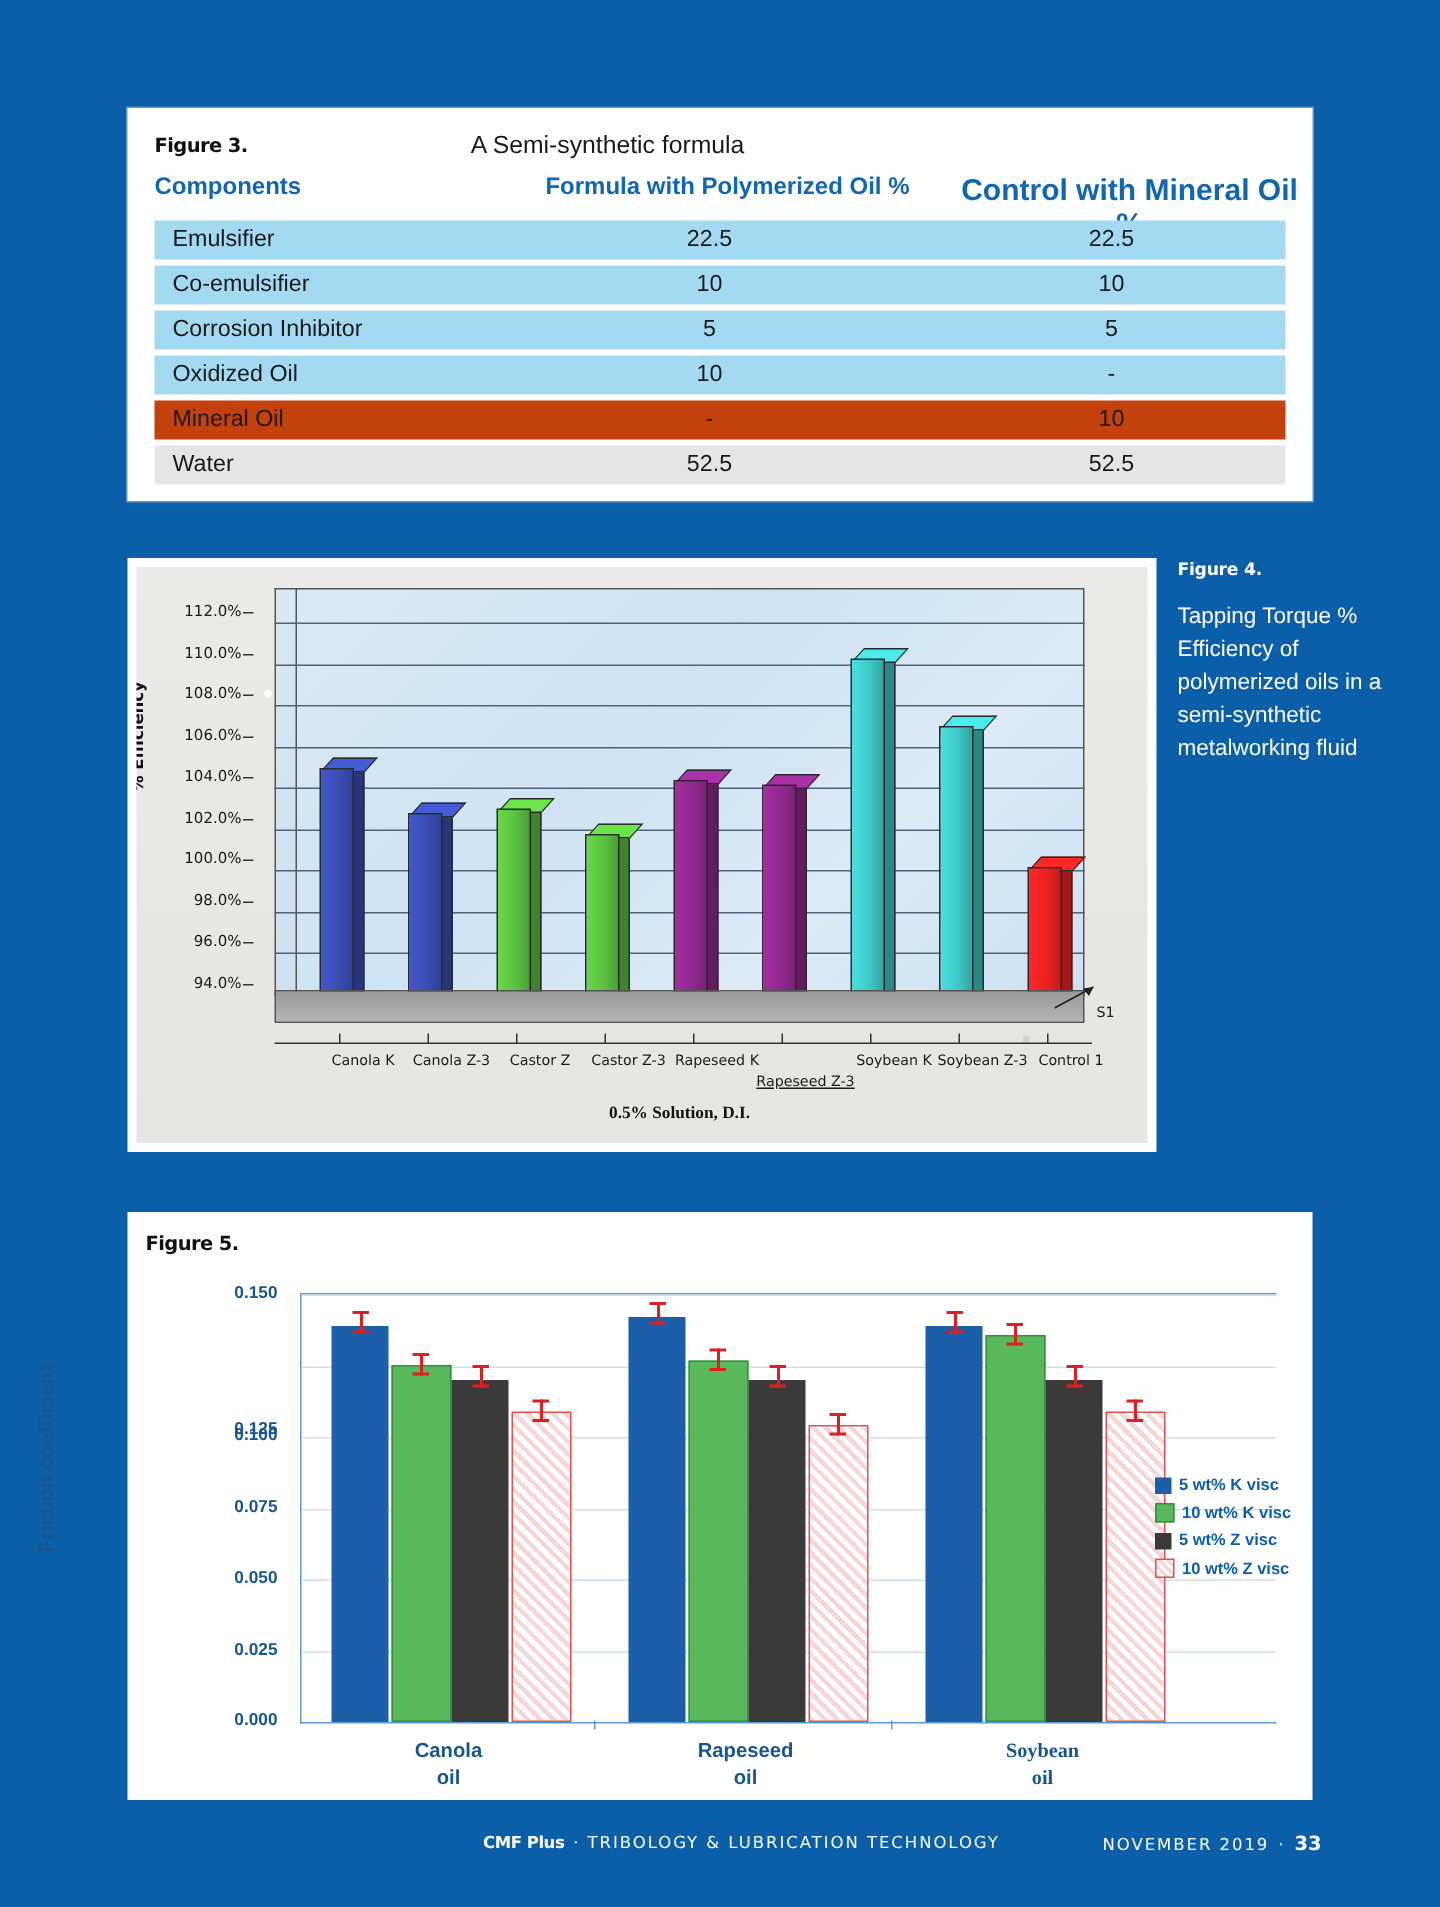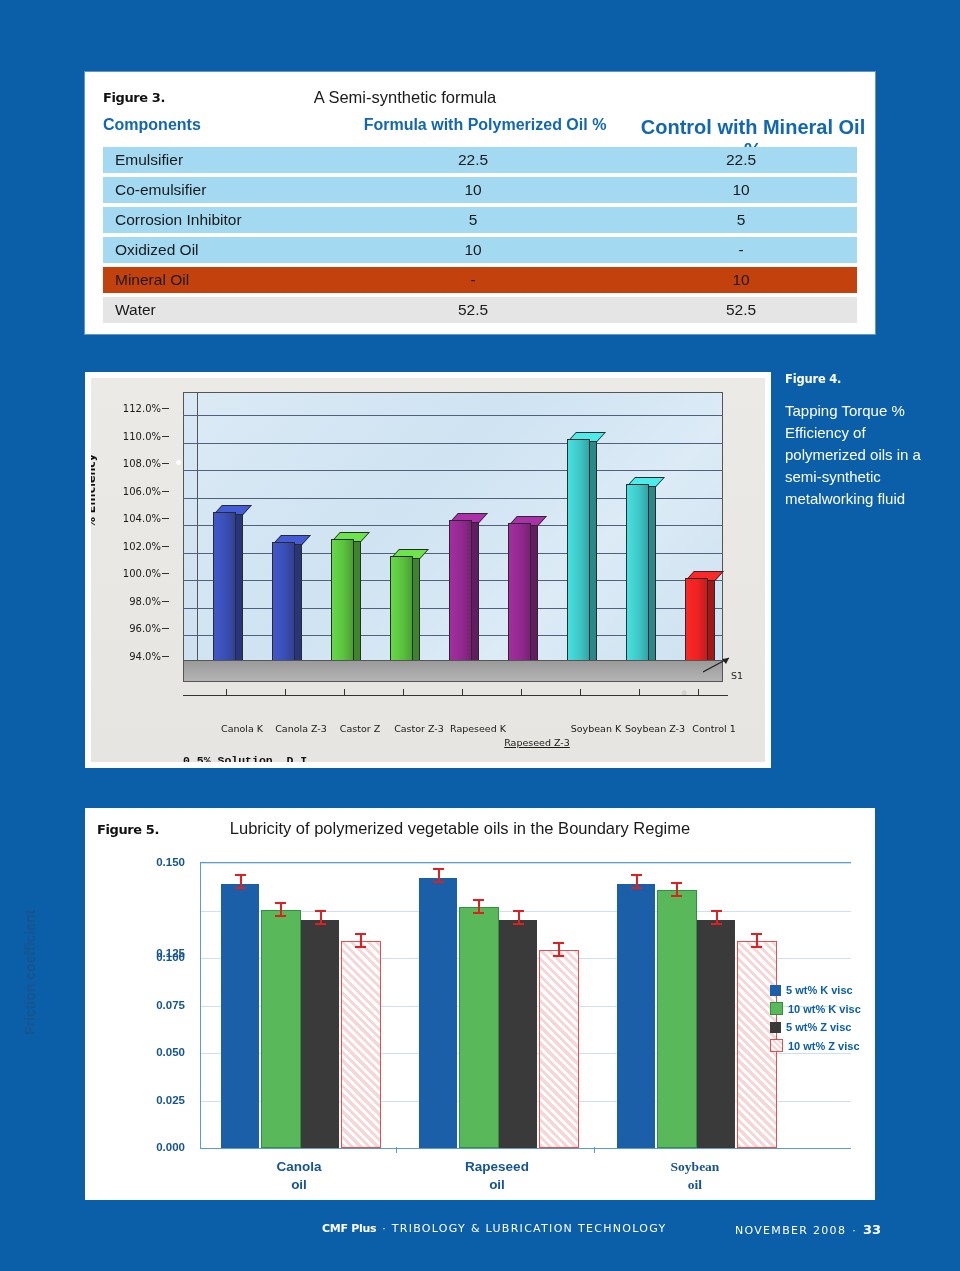--- a/index.html
+++ b/index.html
@@ -112,25 +112,25 @@
     position:absolute;bottom:19px;width:30px;
   }
   .f4-bar .face{position:absolute;left:0;right:7px;top:7px;bottom:0;border:1.2px solid #2a2a2a;}
   .f4-bar .side{position:absolute;right:0;width:8px;top:7px;bottom:0;border:1.2px solid #2a2a2a;border-left:none;}
   .f4-bar .topf{position:absolute;left:0;right:0;top:0;height:8px;border:1.2px solid #2a2a2a;
      transform:skewX(-42deg);transform-origin:bottom left;}
   #f4-xlabels{position:absolute;left:92px;top:318px;width:560px;height:40px;}
   .f4-xlab{
     position:absolute;text-align:center;width:78px;
     font-family:"DejaVu Sans", sans-serif;
-    font-size:9.5px;color:#1a1a1a;line-height:12px;margin-top:21px;
+    font-size:9.5px;color:#1a1a1a;line-height:12px;
   }
   #f4-xtitle{
-    position:absolute;left:92px;top:376px;width:540px;text-align:left;
-    font-family:Liberation Mono, monospace;
+    position:absolute;left:92px;top:358px;width:540px;text-align:center;
+    font-family:Liberation Serif, serif;
     font-size:11.5px;font-weight:bold;color:#111;
   }
   #f4-s1{
     position:absolute;left:640px;top:292px;
     font-family:"DejaVu Sans", sans-serif;font-size:9.5px;color:#222;
   }
   #f4-s1arrow{
     position:absolute;left:612px;top:278px;width:28px;height:18px;
   }
   .f4-axisline-x{
@@ -384,21 +384,20 @@
     </div>
 </div>
 
 <div id="fig4-caption">
   <div id="fig4-caplabel">Figure 4.</div>
   <div id="fig4-captext">Tapping Torque % Efficiency of polymerized oils in a semi-synthetic metalworking fluid</div>
 </div>
 
 <div id="fig5-panel">
   <div id="fig5-label">Figure 5.</div>
-  <div id="fig5-title">Lubricity of polymerized vegetable oils in the Boundary Regime</div>
   <div id="f5-ticks">
       <div class="f5-tick" style="top: 339px;">0.000</div>
       <div class="f5-tick" style="top: 291.5px;">0.025</div>
       <div class="f5-tick" style="top: 244px;">0.050</div>
       <div class="f5-tick" style="top: 196.5px;">0.075</div>
       <div class="f5-tick" style="top: 149px;">0.100</div>
       <div class="f5-tick" style="top: 101.5px; margin-top: 43px;">0.125</div>
       <div class="f5-tick" style="top: 54px;">0.150</div>
     </div>
   <div id="f5-plot">
@@ -513,15 +512,15 @@
       <span class="f5-swatch" style="background: repeating-linear-gradient(45deg, rgb(246, 214, 214) 0px, rgb(246, 214, 214) 2px, rgb(255, 255, 255) 2px, rgb(255, 255, 255) 4px); border: 1.5px solid rgb(224, 80, 79);"></span>
       <span class="f5-legtext">10 wt% Z visc</span>
     </div>
   </div>
 
 <div id="footer">
   <div id="footer-left">
     <span id="footer-brand">CMF Plus</span><span class="dot">·</span><span id="footer-pub">TRIBOLOGY &amp; LUBRICATION TECHNOLOGY</span>
   </div>
   <div id="footer-right">
-    <span>NOVEMBER 2008</span><span class="dot">·</span><span id="footer-page">33</span>
+    <span>NOVEMBER 2019</span><span class="dot">·</span><span id="footer-page">33</span>
   </div>
 </div>
 
 </body></html>

